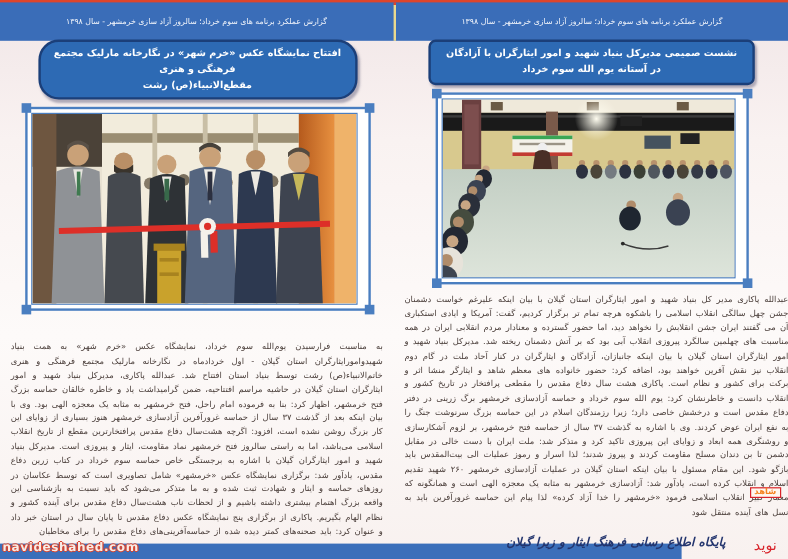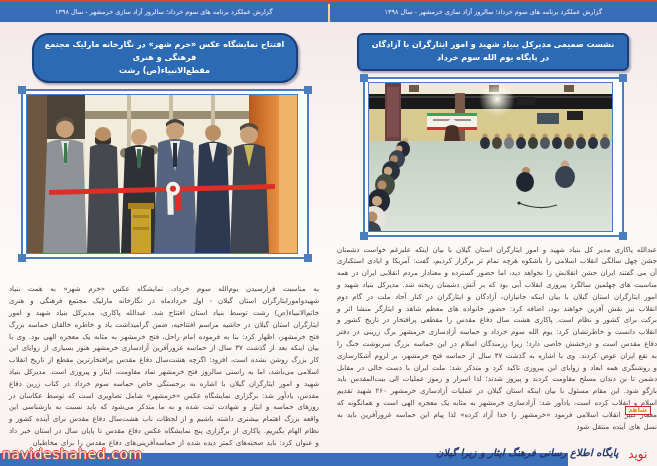--- a/index.html
+++ b/index.html
@@ -1,20 +1,20 @@
 <!DOCTYPE html>
 <html><head>
 <meta charset="utf-8">
 <style>
   html,body{margin:0;padding:0;background:#888;}
   .page{position:relative;width:657px;height:466px;overflow:hidden;
     background:linear-gradient(180deg,#f1e6e7 0%,#f9f2f1 25%,#fdfaf9 60%,#f8f1ef 100%);
     font-family:"DejaVu Sans",sans-serif;}
   
-  .topbar{position:absolute;top:0;left:0;width:657px;height:22px;background:#3a6db8;
+  .topbar{position:absolute;top:0;left:0;width:657px;height:34px;background:#3a6db8;
     border-top:2px solid #de452b;box-sizing:border-box;display:flex;}
   .topbar-half{flex:1;display:flex;align-items:center;justify-content:center;
     color:#f2f5fb;font-size:6.5px;direction:rtl;letter-spacing:.2px;}
   .topbar-divider{width:2px;background:linear-gradient(#de452b 0 2px,#ead98e 2px 100%);}
   
   .col{position:absolute;top:22px;height:444px;}
   .col-left{left:0;width:329px;}
   .col-right{left:329px;width:328px;}
   .headline{margin:11px auto 0;background:#2d6ab4;border:2px solid #1b3f79;border-radius:6px;
     color:#fff;font-size:8px;font-weight:bold;text-align:center;direction:rtl;
@@ -29,25 +29,25 @@
       linear-gradient(#4a7ec0,#4a7ec0) left 0 top 0/8px 8px no-repeat,
       linear-gradient(#4a7ec0,#4a7ec0) right 0 top 0/8px 8px no-repeat,
       linear-gradient(#4a7ec0,#4a7ec0) left 0 bottom 0/8px 8px no-repeat,
       linear-gradient(#4a7ec0,#4a7ec0) right 0 bottom 0/8px 8px no-repeat;}
   
   .body-text{margin:25px 10px 0 9px;font-size:7px;line-height:11.8px;color:#4a3e3a;
     direction:rtl;text-align:justify;word-spacing:1px;}
   .col-right .body-text{margin:8px 0 0 8px;}
   
   .footer-bar{position:absolute;left:0;bottom:0;width:568px;height:13px;background:#3b6fba;}
-  .site-url{position:absolute;left:2px;bottom:4px;font-size:14px;font-weight:normal;
+  .site-url{position:absolute;left:2px;bottom:4px;font-size:10px;font-weight:bold;
     color:#f6ece7;letter-spacing:.5px;
     text-shadow:-1px 0 0 #d8442f,1px 0 0 #d8442f,0 -1px 0 #d8442f,0 1px 0 #d8442f;}
   .footer-right{position:absolute;right:6px;bottom:6px;display:flex;align-items:flex-end;
-    gap:6px;direction:rtl;}
+    gap:20px;direction:rtl;}
   .logo{display:flex;flex-direction:column;align-items:center;line-height:1;}
   .logo-badge{border:1px solid #d8232a;color:#f58220;font-size:7px;font-weight:bold;
     padding:0 3px;background:#fff7ef;margin-bottom:1px;align-self:flex-start;}
   .logo-main{color:#d8232a;font-size:12px;font-weight:normal;margin-top:32px;}
   .site-name{color:#23356e;font-size:10px;font-weight:bold;font-style:italic;
     padding-bottom:2px;white-space:nowrap;}
 </style>
 </head>
 <body>
 
@@ -132,21 +132,21 @@
         </g>
       </svg>
     </div>
 
     <div class="body-text">به مناسبت فرارسیدن یوم‌الله سوم خرداد، نمایشگاه عکس «خرم شهر» به همت بنیاد شهیدوامورایثارگران استان گیلان - اول خردادماه در نگارخانه مارلیک مجتمع فرهنگی و هنری خاتم‌الانبیاء(ص) رشت توسط بنیاد استان افتتاح شد. عبدالله پاکاری، مدیرکل بنیاد شهید و امور ایثارگران استان گیلان در حاشیه مراسم افتتاحیه، ضمن گرامیداشت یاد و خاطره خالقان حماسه بزرگ فتح خرمشهر، اظهار کرد: بنا به فرموده امام راحل، فتح خرمشهر به مثابه یک معجزه الهی بود. وی با بیان اینکه بعد از گذشت ۳۷ سال از حماسه غرورآفرین آزادسازی خرمشهر هنوز بسیاری از زوایای این کار بزرگ روشن نشده است، افزود: اگرچه هشت‌سال دفاع مقدس پرافتخارترین مقطع از تاریخ انقلاب اسلامی می‌باشد، اما به راستی سالروز فتح خرمشهر نماد مقاومت، ایثار و پیروزی است. مدیرکل بنیاد شهید و امور ایثارگران گیلان با اشاره به برجستگی خاص حماسه سوم خرداد در کتاب زرین دفاع مقدس، یادآور شد: برگزاری نمایشگاه عکس «خرمشهر» شامل تصاویری است که توسط عکاسان در روزهای حماسه و ایثار و شهادت ثبت شده و به ما متذکر می‌شود که باید نسبت به بازشناسی این واقعه بزرگ اهتمام بیشتری داشته باشیم و از لحظات ناب هشت‌سال دفاع مقدس برای آینده کشور و نظام الهام بگیریم. پاکاری از برگزاری پنج نمایشگاه عکس دفاع مقدس تا پایان سال در استان خبر داد و عنوان کرد: باید صحنه‌های کمتر دیده شده از حماسه‌آفرینی‌های دفاع مقدس را برای مخاطبان</div>
   </section>
 
   <section class="col col-right">
     <div class="headline">
       <span>نشست صمیمی مدیرکل بنیاد شهید و امور ایثارگران با آزادگان</span><br>
-      <span>در پایگاه یوم الله سوم خرداد</span>
+      <span>در آستانه یوم الله سوم خرداد</span>
     </div>
 
     <div class="photo-frame" style="width:251px;">
       <svg class="photo-inner" width="243" height="148" viewBox="0 0 243 148">
         <defs>
           <linearGradient id="floorG" x1="0" y1="0" x2="0" y2="1">
             <stop offset="0" stop-color="#c3cfc4"></stop>
               <stop offset="1" stop-color="#dde4da"></stop>
           </linearGradient>
           <radialGradient id="glow" cx=".5" cy=".5" r=".5">

